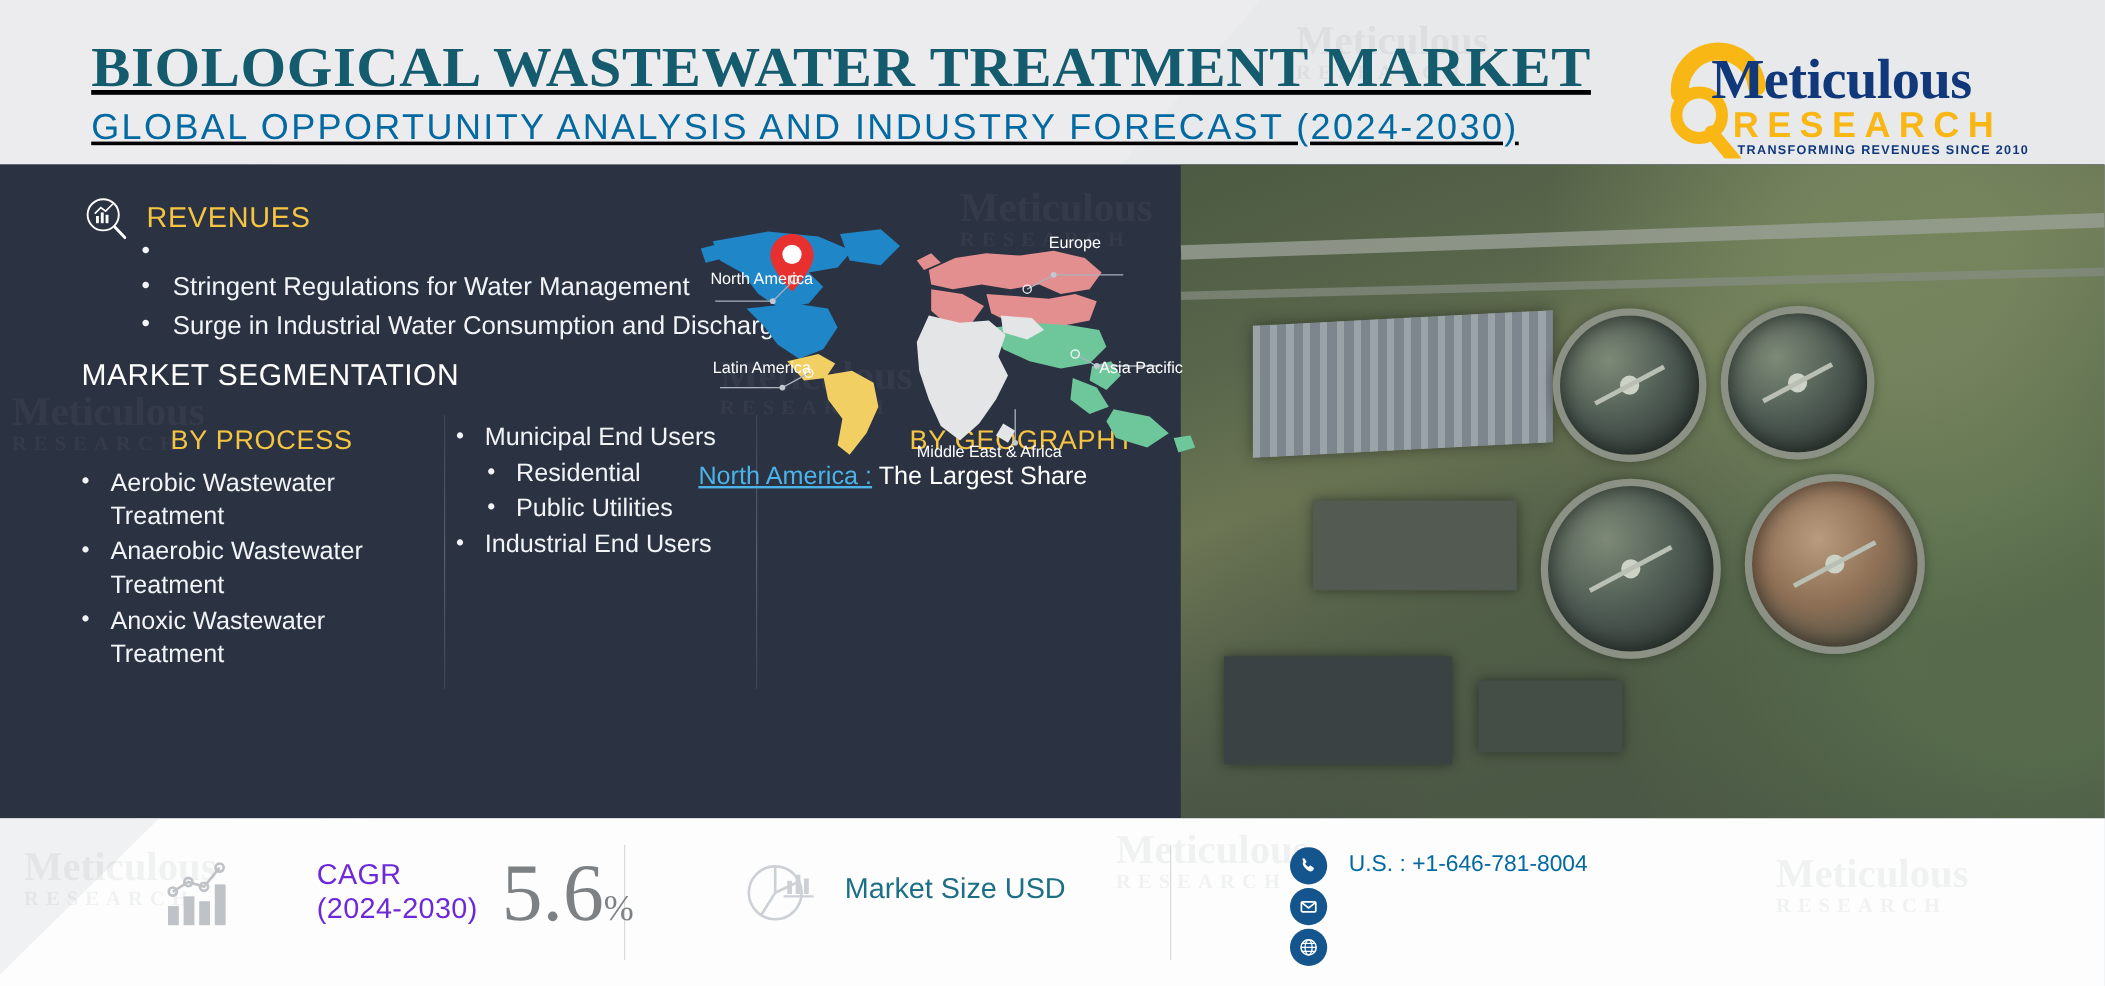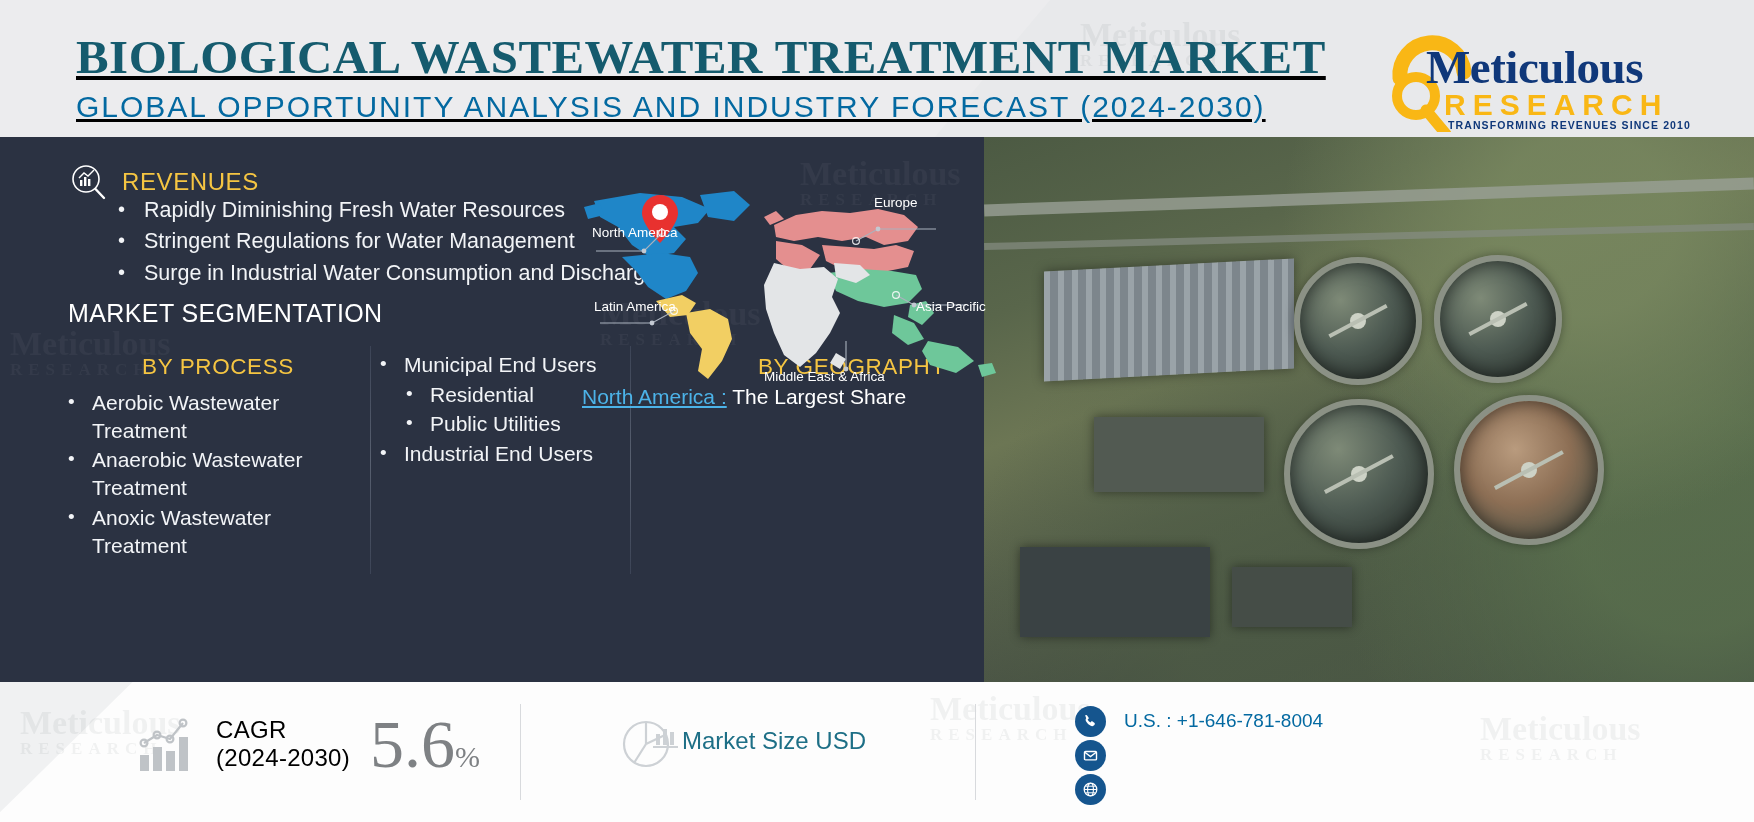--- a/index.html
+++ b/index.html
@@ -175,28 +175,28 @@
   .footer{
     position:absolute; left:0; top:682px; width:1754px; height:140px;
     background:#fdfdfd; overflow:hidden;
   }
   .footer:before{
     content:""; position:absolute; left:-10px; top:0; width:230px; height:140px;
     background:#f0f1f2; clip-path:polygon(0 0, 62% 0, 0 100%);
   }
   .f-item{ position:absolute; display:flex; align-items:center; }
   .f-cagr{ left:136px; top:28px; gap:20px; }
-  .cagr-text{ color:#000000; }
+  .cagr-text{ color:#6d28d9;margin-left:48px; }
   .cagr-l1{ font-size:24px; letter-spacing:.3px; }
   .cagr-l2{ font-size:24px; letter-spacing:.3px; }
   .big-num{
     font-family:"Liberation Serif", serif; font-size:68px; color:#7e8184; line-height:1; font-weight:400;
   }
   .big-num .pct{ font-size:30px; }
-  .f-size{ left:620px; top:28px; }
+  .f-size{ left:620px; top:28px; gap:22px; }
   .size-l1{ font-size:24px; color:#1d6f86; }
   .size-l2{ font-family:"Liberation Serif", serif; font-size:48px; color:#6c6f72; line-height:1.1; }
   .fsep{ position:absolute; top:22px; width:1px; height:96px; background:#d8dadd; }
   .fsep1{ left:520px; }
   .fsep2{ left:975px; }
   .contacts{ position:absolute; left:1075px; top:22px; }
   .c-row{ display:flex; align-items:center; gap:18px; height:34px; }
   .c-icon{
     width:31px; height:31px; border-radius:50%; background:#15558e; flex:none;
     display:flex; align-items:center; justify-content:center; color:#fff; font-size:16px;
@@ -281,21 +281,20 @@
           <rect x="12" y="18" width="2.4" height="6" fill="#ffffff"></rect>
           <rect x="16" y="15" width="2.4" height="9" fill="#ffffff"></rect>
           <rect x="20" y="17" width="2.4" height="7" fill="#ffffff"></rect>
           <path d="M11 16 L16 11 L20 14 L26 8" fill="none" stroke="#ffffff" stroke-width="1.4"></path>
         </svg>
         <div class="sec-title">REVENUES</div>
       </div>
       <ul class="bullets">
         <li>
             <span class="dot">•</span>
-            <span>Rapidly Diminishing Fresh Water Resources</span>
           </li>
         <li>
             <span class="dot">•</span>
             <span>Stringent Regulations for Water Management</span>
           </li>
         <li>
             <span class="dot">•</span>
             <span>Surge in Industrial Water Consumption and Discharge</span>
           </li>
       </ul>

